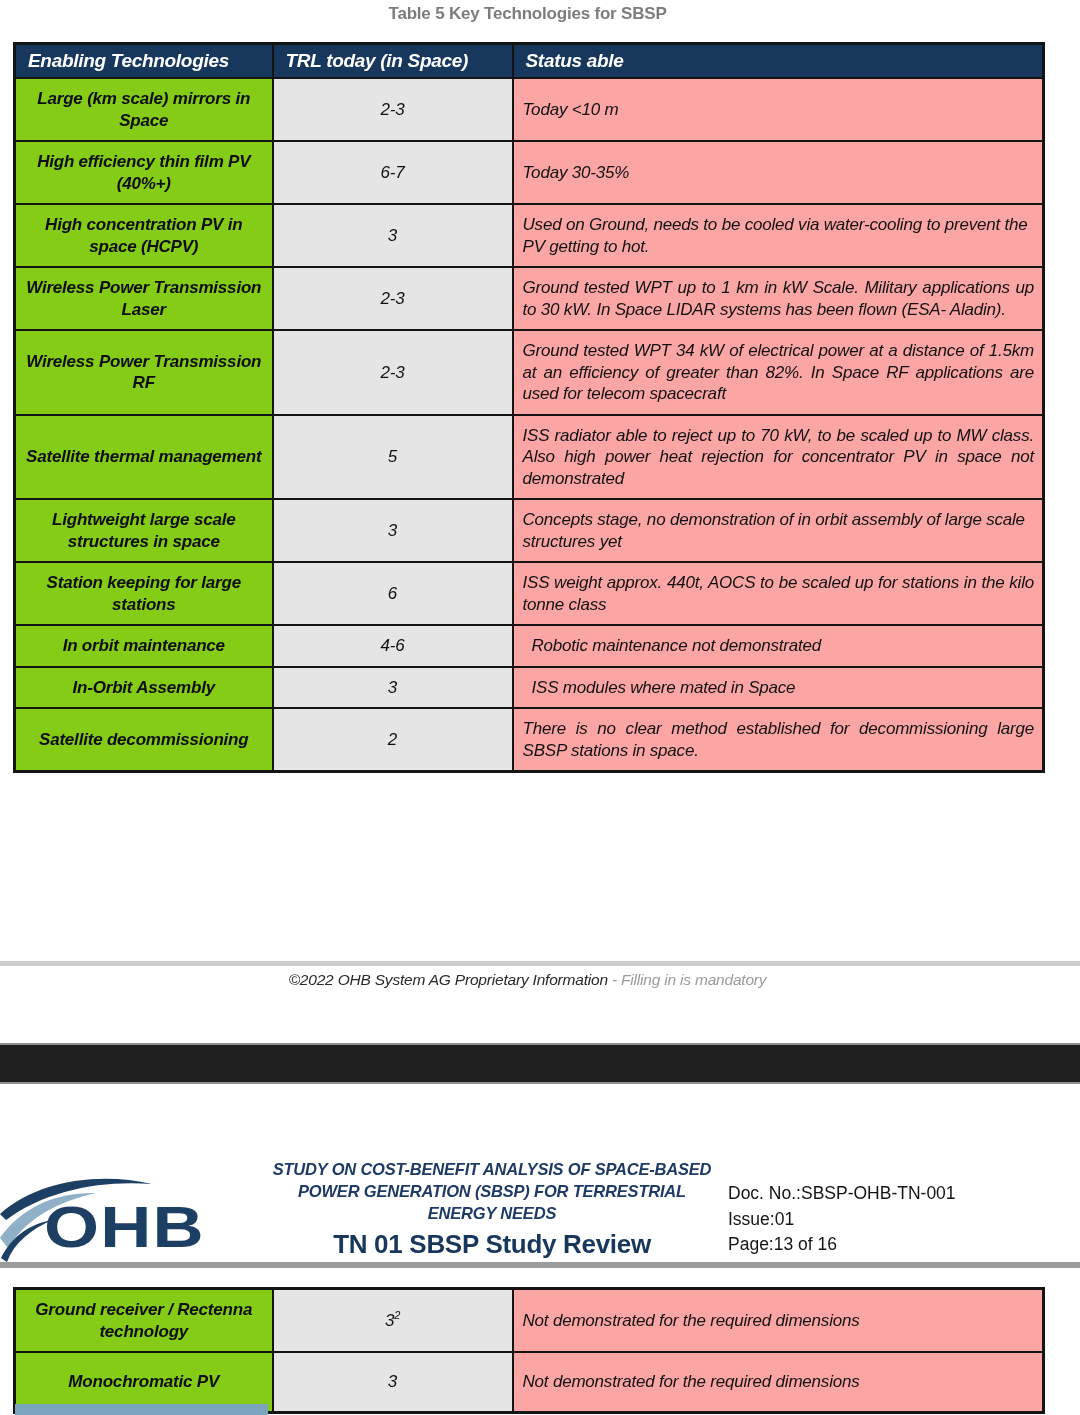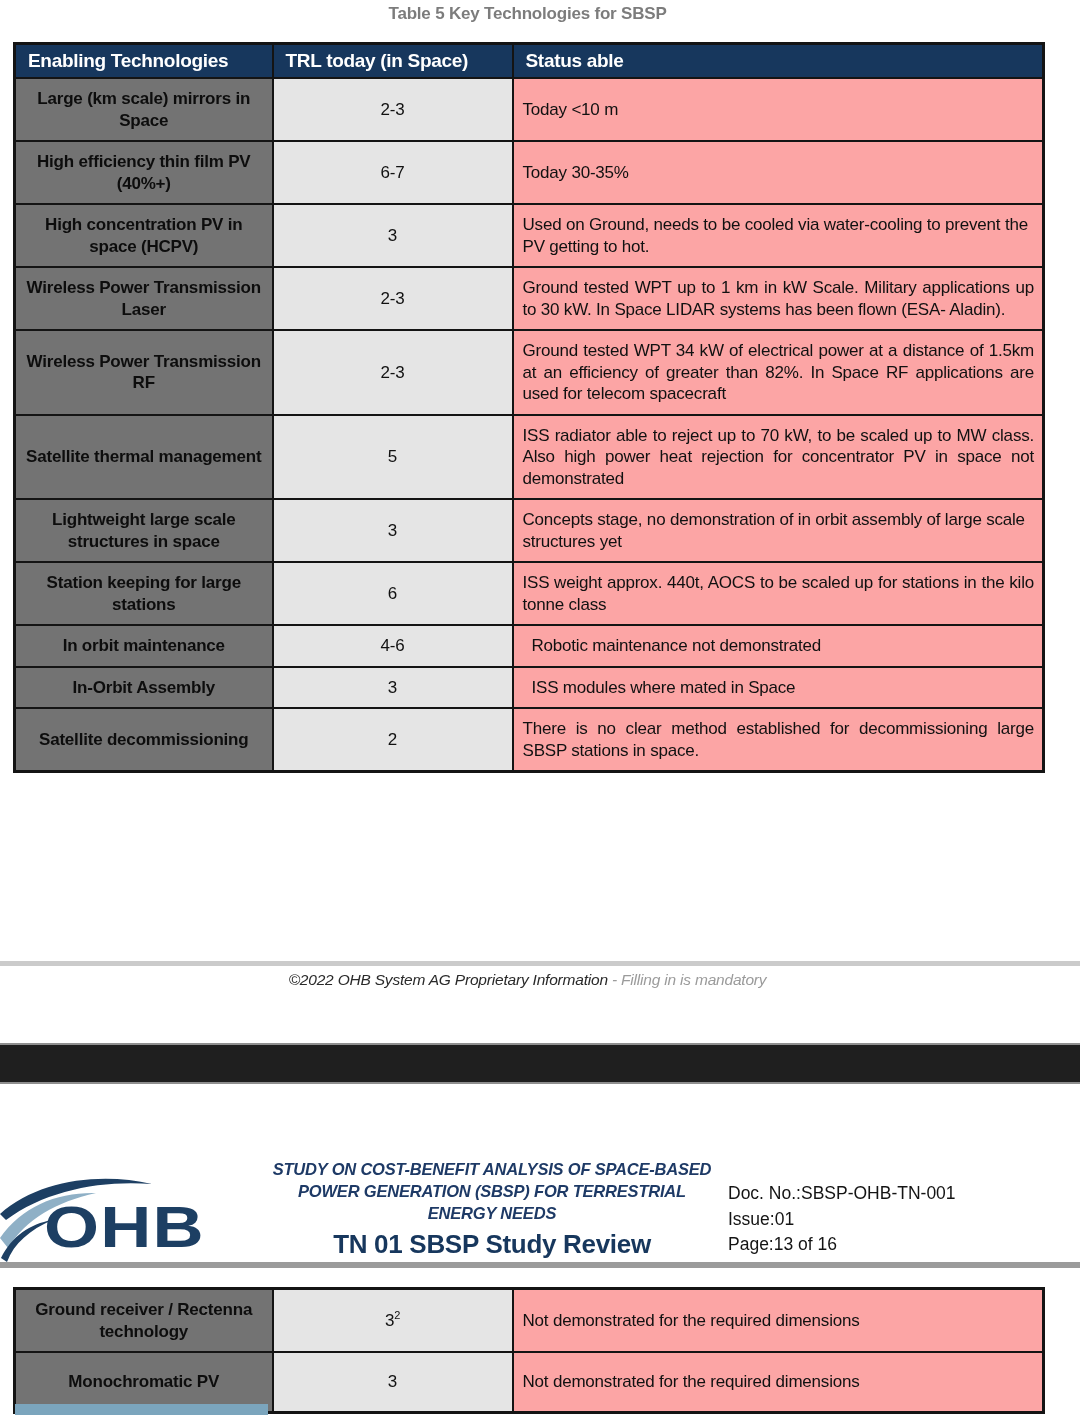--- a/index.html
+++ b/index.html
@@ -13,36 +13,37 @@
   
   .caption{
     top:4px;left:13px;width:1029px;text-align:center;
     font-size:17px;font-weight:bold;color:#7c7c7c;letter-spacing:-0.2px;
   }
 
   
   table.tech{
     border-collapse:collapse;table-layout:fixed;width:1029px;
     border:3px solid #141414;
+    font-style:italic;
   }
   table.tech col.c1{width:258px;}
   table.tech col.c2{width:240px;}
   table.tech col.c3{width:531px;}
   table.tech th,table.tech td{
     border:2px solid #141414;
     font-size:17px;line-height:21.5px;letter-spacing:-0.2px;
     vertical-align:middle;
   }
   table.tech th{
     background:#17375d;color:#ffffff;text-align:left;
     font-size:19px;font-weight:bold;padding:4px 12px;height:24px;
     letter-spacing:-0.3px;
   }
   td.tech-cell{
-    background:#737373;color:#0d0d0d;font-weight:bold;text-align:center;
+    background:#84cc16;color:#0d0d0d;font-weight:bold;text-align:center;
     padding:9px 6px;
   }
   td.trl-cell{background:#e5e5e5;text-align:center;padding:9px 6px;}
   td.trl-cell sup{font-size:11px;line-height:0;}
   td.status-cell{background:#fca5a5;text-align:left;padding:9px 8px 9px 9px;margin-left:48px;}
   
   #main-table tbody tr:nth-child(4) td.status-cell,
   #main-table tbody tr:nth-child(5) td.status-cell,
   #main-table tbody tr:nth-child(6) td.status-cell,
   #main-table tbody tr:nth-child(8) td.status-cell,

